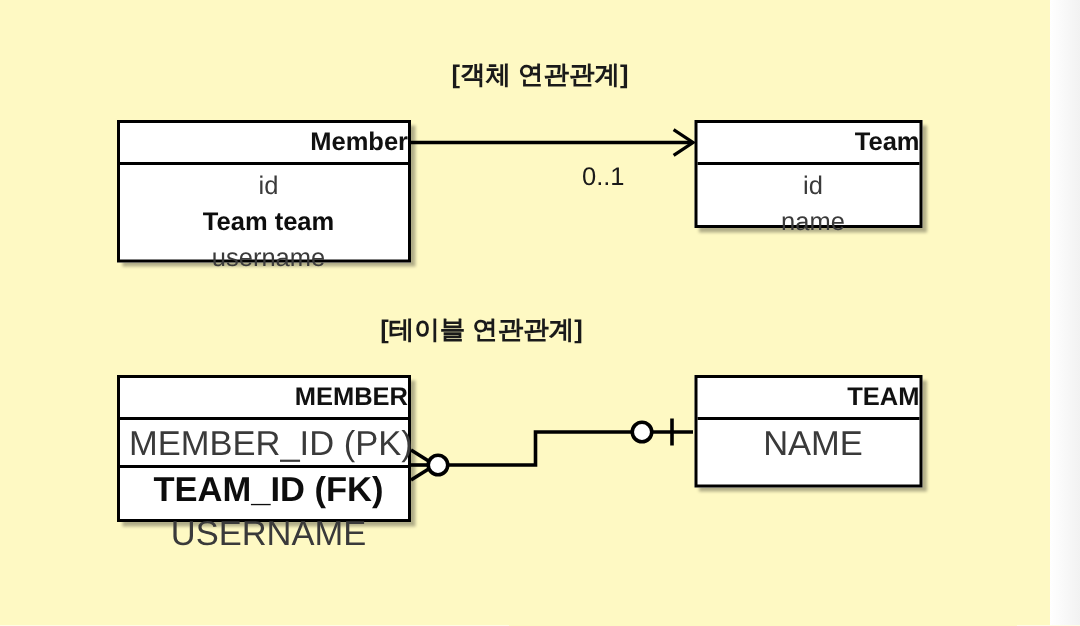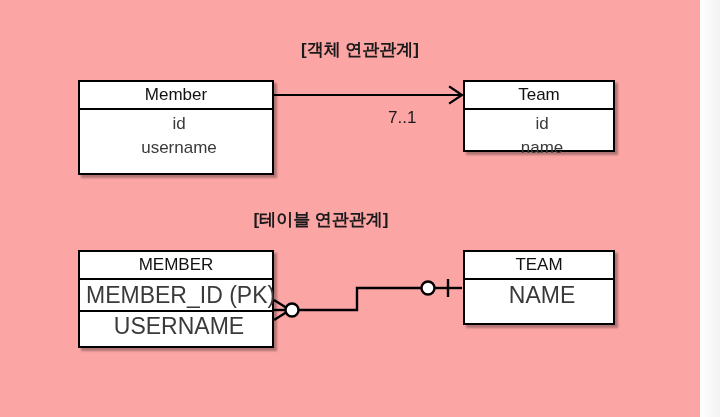--- a/index.html
+++ b/index.html
@@ -7,21 +7,21 @@
     padding: 0;
     background: #ffffff;
   }
   body {
     font-family: "Liberation Sans", "DejaVu Sans", sans-serif;
   }
   #canvas {
     position: relative;
     width: 720px;
     height: 417px;
-    background: #fca5a5;
+    background: #fef9c3;
     overflow: hidden;
   }
   
   .right-edge {
     position: absolute;
     top: 0;
     right: 0;
     width: 20px;
     height: 417px;
     background: linear-gradient(to right, #ffffff 0%, #fafafa 40%, #f2f2f2 100%);
@@ -40,22 +40,22 @@
   
   .box {
     position: absolute;
     box-sizing: border-box;
     background: #ffffff;
     border: 2px solid #000000;
     box-shadow: 3px 3px 2px rgba(0,0,0,0.30);
   }
   .box-header {
     box-sizing: border-box;
-    text-align: center;
-    font-weight: normal;
+    text-align: right;
+    font-weight: bold;
     color: #111111;
     border-bottom: 2px solid #000000;
     line-height: 1;
   }
   .box-body {
     box-sizing: border-box;
     padding: 1px 0 2px 0;
     text-align: center;
   }
   .row {
@@ -103,40 +103,42 @@
 <div id="canvas">
 
   <div class="right-edge"></div>
 
   <div class="section-title" style="left:0; top:38px; width:720px;">[객체 연관관계]</div>
 
   <div class="box obj" style="left:78px; top:80px; width:196px; height:95px;">
     <div class="box-header">Member</div>
     <div class="box-body">
       <div class="row">id</div>
+      <div class="row bold">Team team</div>
       <div class="row">username</div>
     </div>
   </div>
 
   <div class="box obj" style="left:463px; top:80px; width:152px; height:72px;">
     <div class="box-header">Team</div>
     <div class="box-body">
       <div class="row">id</div>
       <div class="row">name</div>
     </div>
   </div>
 
-  <div class="edge-label" style="left:388px; top:108px;">7..1</div>
+  <div class="edge-label" style="left:388px; top:108px;">0..1</div>
 
   <div class="section-title" style="left:0; top:208px; width:642px;">[테이블 연관관계]</div>
 
   <div class="box tbl" style="left:78px; top:250px; width:196px; height:98px;">
     <div class="box-header">MEMBER</div>
     <div class="box-body">
       <div class="row sep">MEMBER_ID (PK)</div>
+      <div class="row bold">TEAM_ID (FK)</div>
       <div class="row">USERNAME</div>
     </div>
   </div>
 
   <div class="box tbl" style="left:463px; top:250px; width:152px; height:75px;">
     <div class="box-header">TEAM</div>
     <div class="box-body">
       <div class="row">NAME</div>
     </div>
   </div>

